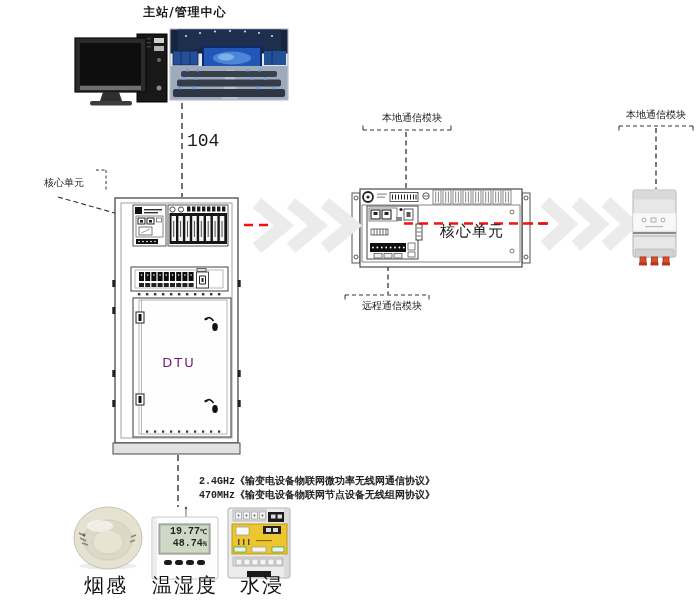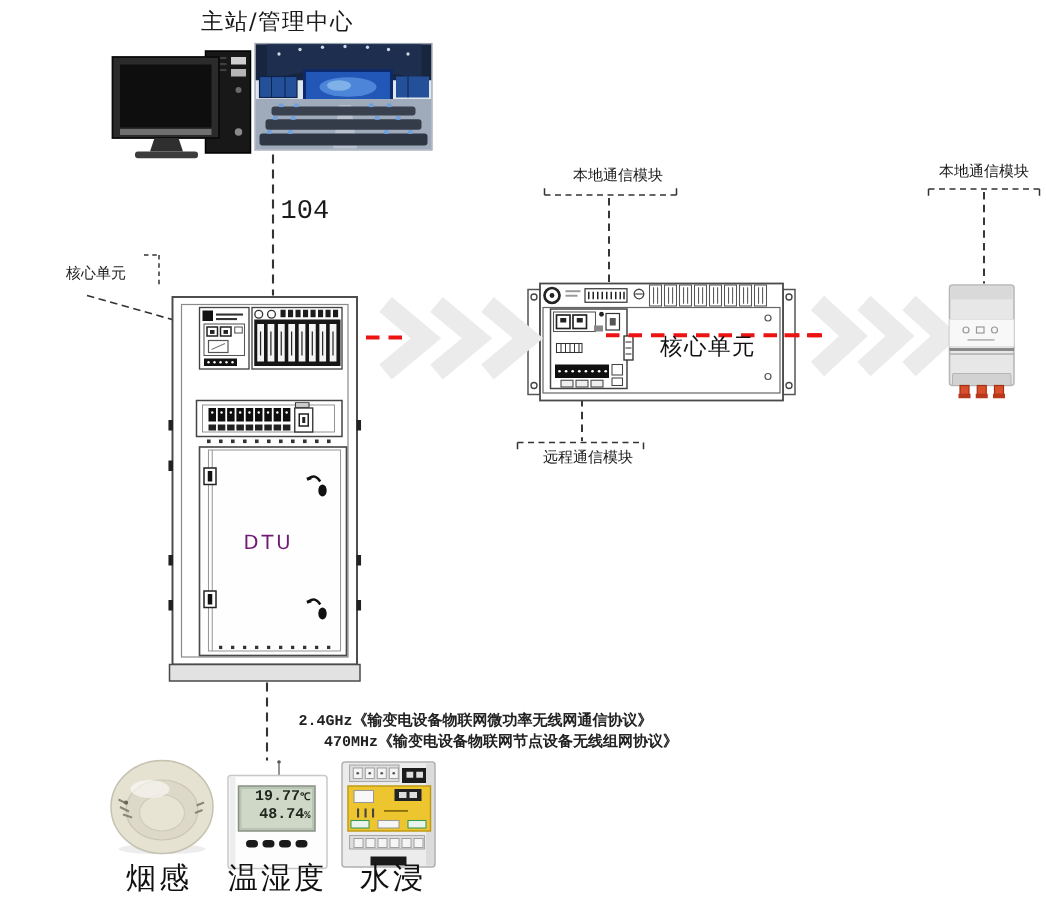--- a/index.html
+++ b/index.html
@@ -4,21 +4,21 @@
 <style>
   html,body{margin:0;padding:0;background:#ffffff;}
   #stage{
     position:relative;width:697px;height:601px;background:#ffffff;
     font-family:"DejaVu Sans",sans-serif;overflow:hidden;
   }
   #stage svg{position:absolute;left:0;top:0;}
   .lbl{position:absolute;color:#1a1a1a;white-space:nowrap;line-height:1.15;}
   .ctr{text-align:center;}
   .mono{font-family:"Liberation Mono","DejaVu Sans Mono",monospace;}
-  .title{font-size:15px;font-weight:normal;letter-spacing:1px;}
+  .title{font-size:12px;font-weight:bold;letter-spacing:1px;}
   .small{font-size:10px;}
   .proto{font-size:10px;color:#222;font-weight:bold;}
   .dtu{font-size:13px;color:#701a75;letter-spacing:2px;}
   .coremid{font-size:15px;color:#111;letter-spacing:1px;}
   .sensorlbl{font-size:20px;color:#111;letter-spacing:2px;}
   .lcd{
     position:absolute;left:162px;top:526px;width:45px;
     font-family:Liberation Mono, monospace;font-weight:bold;
     color:#1d271d;text-align:right;font-size:10px;line-height:12px;
   }
@@ -510,21 +510,21 @@
 
   <div class="lbl coremid ctr" style="left:434px;top:223px;width:76px;">核心单元</div>
 
   <div class="lbl small ctr" style="left:350px;top:300px;width:84px;">远程通信模块</div>
 
   <div class="lbl small ctr" style="left:614px;top:109px;width:84px;">本地通信模块</div>
 
   <div class="lbl dtu ctr" style="left:157px;top:356px;width:44px;">DTU</div>
 
   <div class="lbl proto mono" style="left:199px;top:476px;">2.4GHz《输变电设备物联网微功率无线网通信协议》</div>
-  <div class="lbl proto mono" style="left:199px;top:490px;margin-left:17px;">470MHz《输变电设备物联网节点设备无线组网协议》</div>
+  <div class="lbl proto mono" style="left:199px;top:490px;">470MHz《输变电设备物联网节点设备无线组网协议》</div>
 
   <div class="lcd">
     <div><span>19.77</span><span class="unit">℃</span></div>
     <div><span>48.74</span><span class="unit">%</span></div>
   </div>
 
   <div class="lbl sensorlbl ctr" style="left:72px;top:574px;width:68px;">烟感</div>
   <div class="lbl sensorlbl ctr" style="left:145px;top:574px;width:80px;">温湿度</div>
   <div class="lbl sensorlbl ctr" style="left:210px;top:574px;width:74px;text-align:right;">水浸</div>
 </div>

